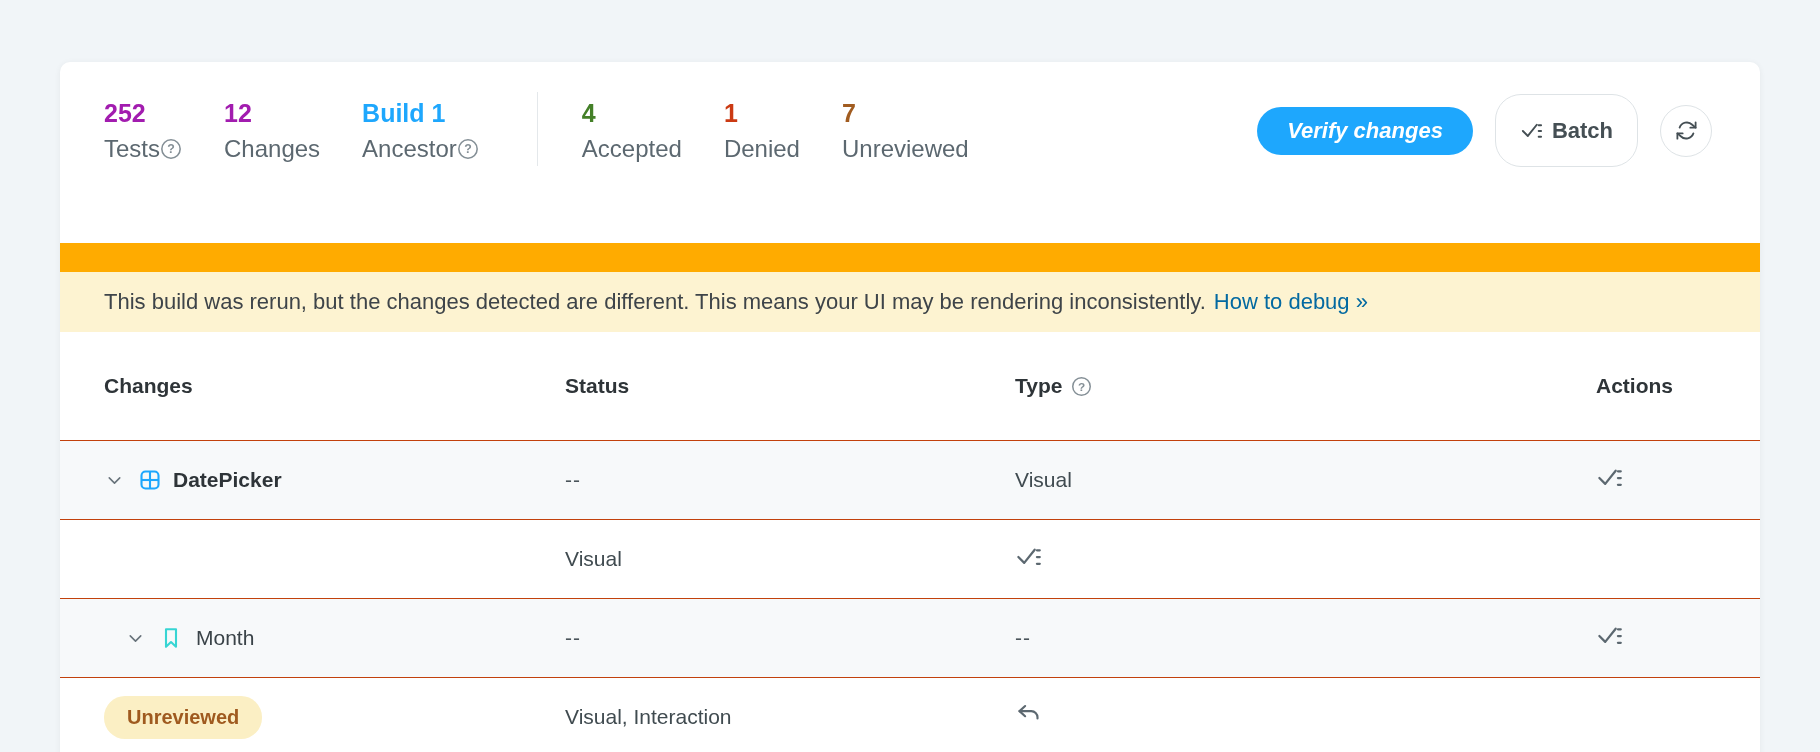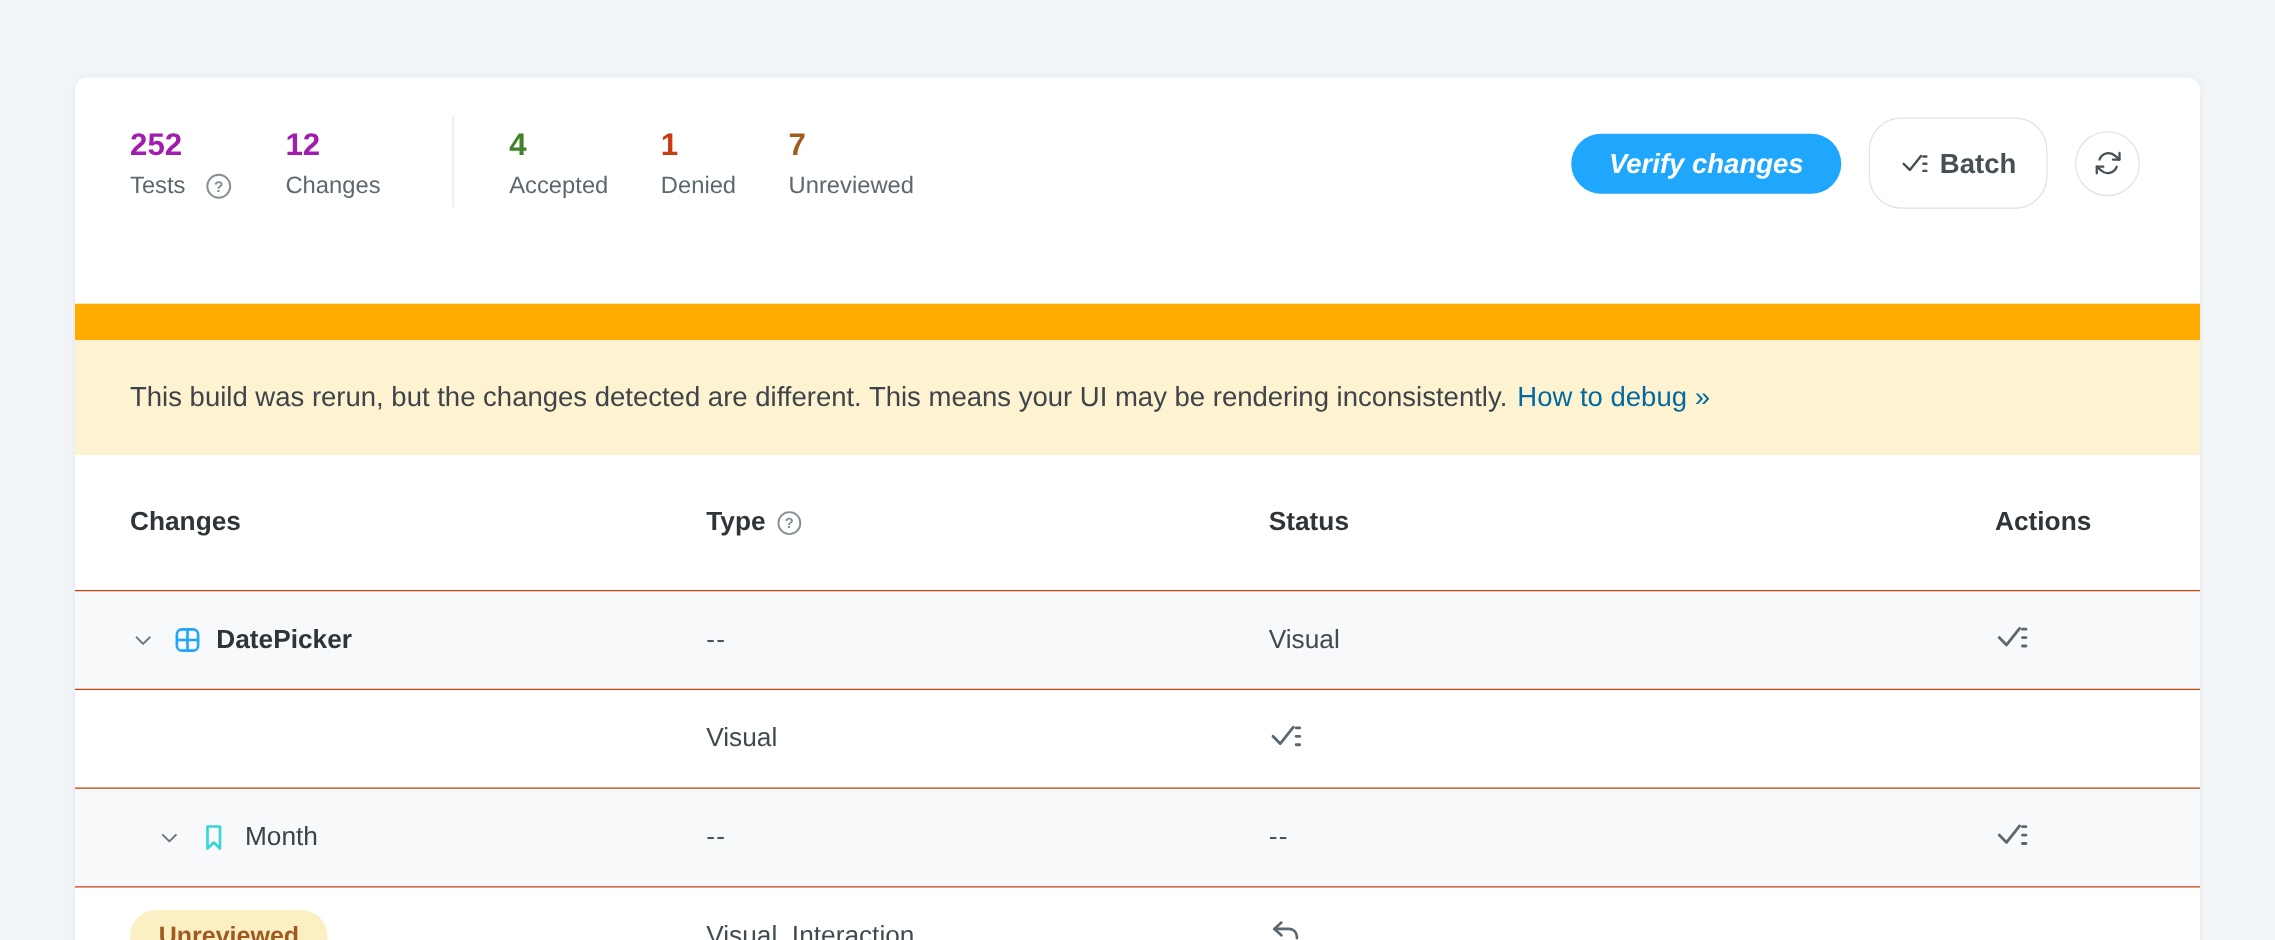--- a/index.html
+++ b/index.html
@@ -21,21 +21,21 @@
   .stats-bar {
     height:181px; display:flex; align-items:center;
     padding:0 48px 44px 44px;
   }
   .stat { margin-right:42px; }
   .stat-value { font-size:25px; font-weight:bold; line-height:1.25; color:#a21caf; }
   .stat-value.blue { color:#1EA7FD; }
   .stat-value.green { color:#448028; }
   .stat-value.red { color:#CB3A13; }
   .stat-value.amber { color:#A15C20; }
-  .stat-label { font-size:19px; color:#5C6870; margin-top:5px; display:flex; align-items:center; gap:16px; white-space:nowrap; }
+  .stat-label { font-size:24px; color:#5C6870; margin-top:5px; display:flex; align-items:center; gap:0; white-space:nowrap; }
   .q-icon { width:22px; height:22px; color:#848F96; flex:0 0 auto; }
   .stat-divider { width:1px; height:74px; background:#E4E8EB; margin:0 44px 0 16px; align-self:center; transform:translateY(-2px); }
 
   .controls { margin-left:auto; display:flex; align-items:center; gap:22px; }
   .btn-primary {
     background:#1EA7FD; color:#fff; border:none; cursor:pointer;
     font-family:inherit; font-size:22px; font-weight:bold;
     padding:13px 30px; border-radius:26px; line-height:1;font-style:italic;
   }
   .btn-secondary {
@@ -47,21 +47,21 @@
   .btn-round {
     width:52px; height:52px; border-radius:50%; background:#fff;
     border:1px solid #DEE3E6; cursor:pointer; color:#454F54;
     display:flex; align-items:center; justify-content:center;
   }
   .btn-icon { width:23px; height:23px; }
 
   
   .warning-strip { height:29px; background:#FFAB00; }
   .banner {
-    height:92px; background:#FDF3D1; display:flex; align-items:center;
+    height:60px; background:#FDF3D1; display:flex; align-items:center;
     padding:0 44px; font-size:22px; color:#3E4449; white-space:nowrap;
   }
   .banner a { color:#0369a1; text-decoration:none; margin-left:8px; }
 
   
   .thead, .trow {
     display:grid;
     grid-template-columns:461px 450px 581px 1fr;
     align-items:center;
     padding:0 44px;
@@ -152,20 +152,29 @@
             <use href="#i-question"></use>
           </svg>
       </div>
     </div>
     <div class="stat">
       <div class="stat-value">12</div>
       <div class="stat-label">
           <span>Changes</span>
         </div>
     </div>
+    <div class="stat">
+      <div class="stat-value blue">Build 1</div>
+      <div class="stat-label">
+        <span>Ancestor</span>
+        <svg class="q-icon">
+            <use href="#i-question"></use>
+          </svg>
+      </div>
+    </div>
     <div class="stat-divider"></div>
     <div class="stat">
       <div class="stat-value green">4</div>
       <div class="stat-label">
           <span>Accepted</span>
         </div>
     </div>
     <div class="stat">
       <div class="stat-value red">1</div>
       <div class="stat-label">
@@ -200,28 +209,28 @@
   <div class="banner">
     <span>This build was rerun, but the changes detected are different. This means your UI may be rendering inconsistently.</span>
     <a href="#">How to debug »</a>
   </div>
 
   <div class="thead">
     <div class="th">
         <span>Changes</span>
       </div>
     <div class="th">
+        <span>Status</span>
+      </div>
+    <div class="th">
       <span>Type</span>
       <svg class="q-icon">
           <use href="#i-question"></use>
         </svg>
     </div>
-    <div class="th">
-        <span>Status</span>
-      </div>
     <div class="th">
         <span>Actions</span>
       </div>
   </div>
 
   <div class="trow shaded">
     <div class="cell-changes">
       <svg class="chev">
           <use href="#i-chevron-down"></use>
         </svg>

